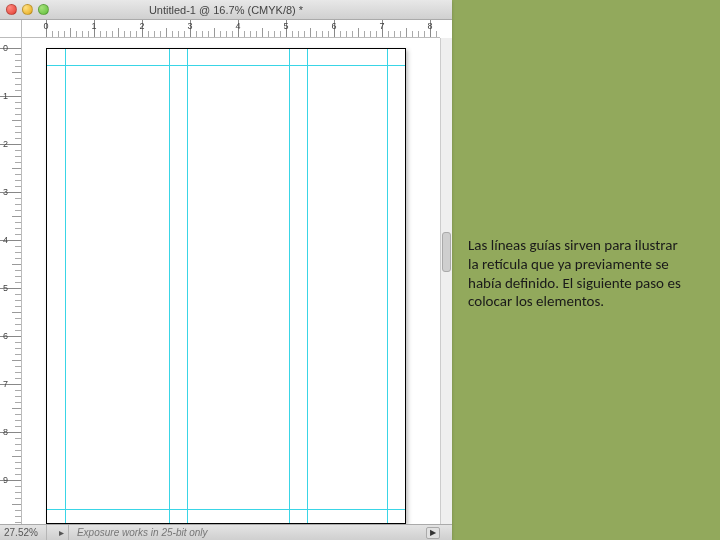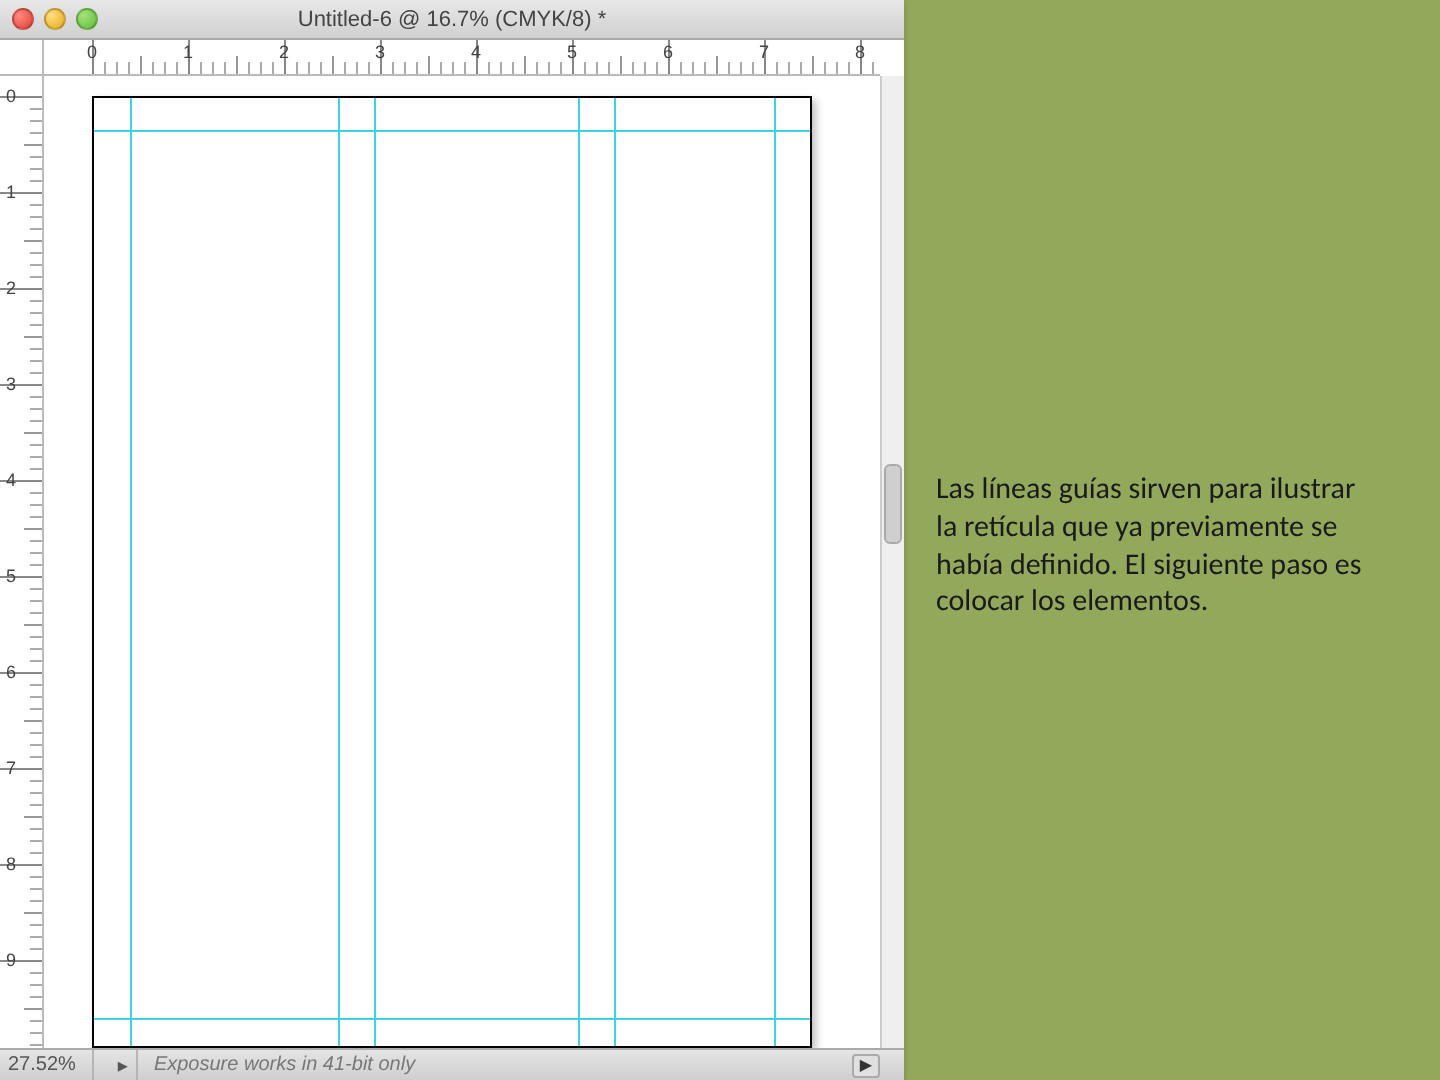--- a/index.html
+++ b/index.html
@@ -201,21 +201,21 @@
 <body>
 
 <div class="app-window">
 
   <div class="titlebar">
     <div class="traffic-lights">
       <div class="tl red"></div>
       <div class="tl yellow"></div>
       <div class="tl green"></div>
     </div>
-    <div class="title-text">Untitled-6 @ 16.7% (CMYK/8) *</div>
+    <div class="title-text">Untitled-1 @ 16.7% (CMYK/8) *</div>
   </div>
 
   <div class="workspace">
 
     <div class="ruler-corner"></div>
 
     <div class="ruler-h" id="ruler-h">
         <div class="tick" style="left: 24px;"></div>
         <div class="num" style="left: 24px;">0</div>
         <div class="tick minor" style="left: 30px;"></div>
@@ -405,21 +405,21 @@
     </div>
 
     <div class="statusbar">
       <div class="status-seg">
         <span>27.52%</span>
       </div>
       <div class="status-seg" style="padding:0 4px;">
         <span style="font-size:10px;">▸</span>
       </div>
       <div class="status-seg" style="flex:1;border-right:none;">
-        <span style="color:#777;font-style:italic;">Exposure works in 41-bit only</span>
+        <span style="color:#777;font-style:italic;">Exposure works in 25-bit only</span>
         <div class="scroll-right-btn">▶</div>
       </div>
     </div>
 
   </div>
 </div>
 
 <div class="caption">
   <span>Las líneas guías sirven para ilustrar la retícula que ya previamente se había definido. El siguiente paso es colocar los elementos.</span>
 </div>

